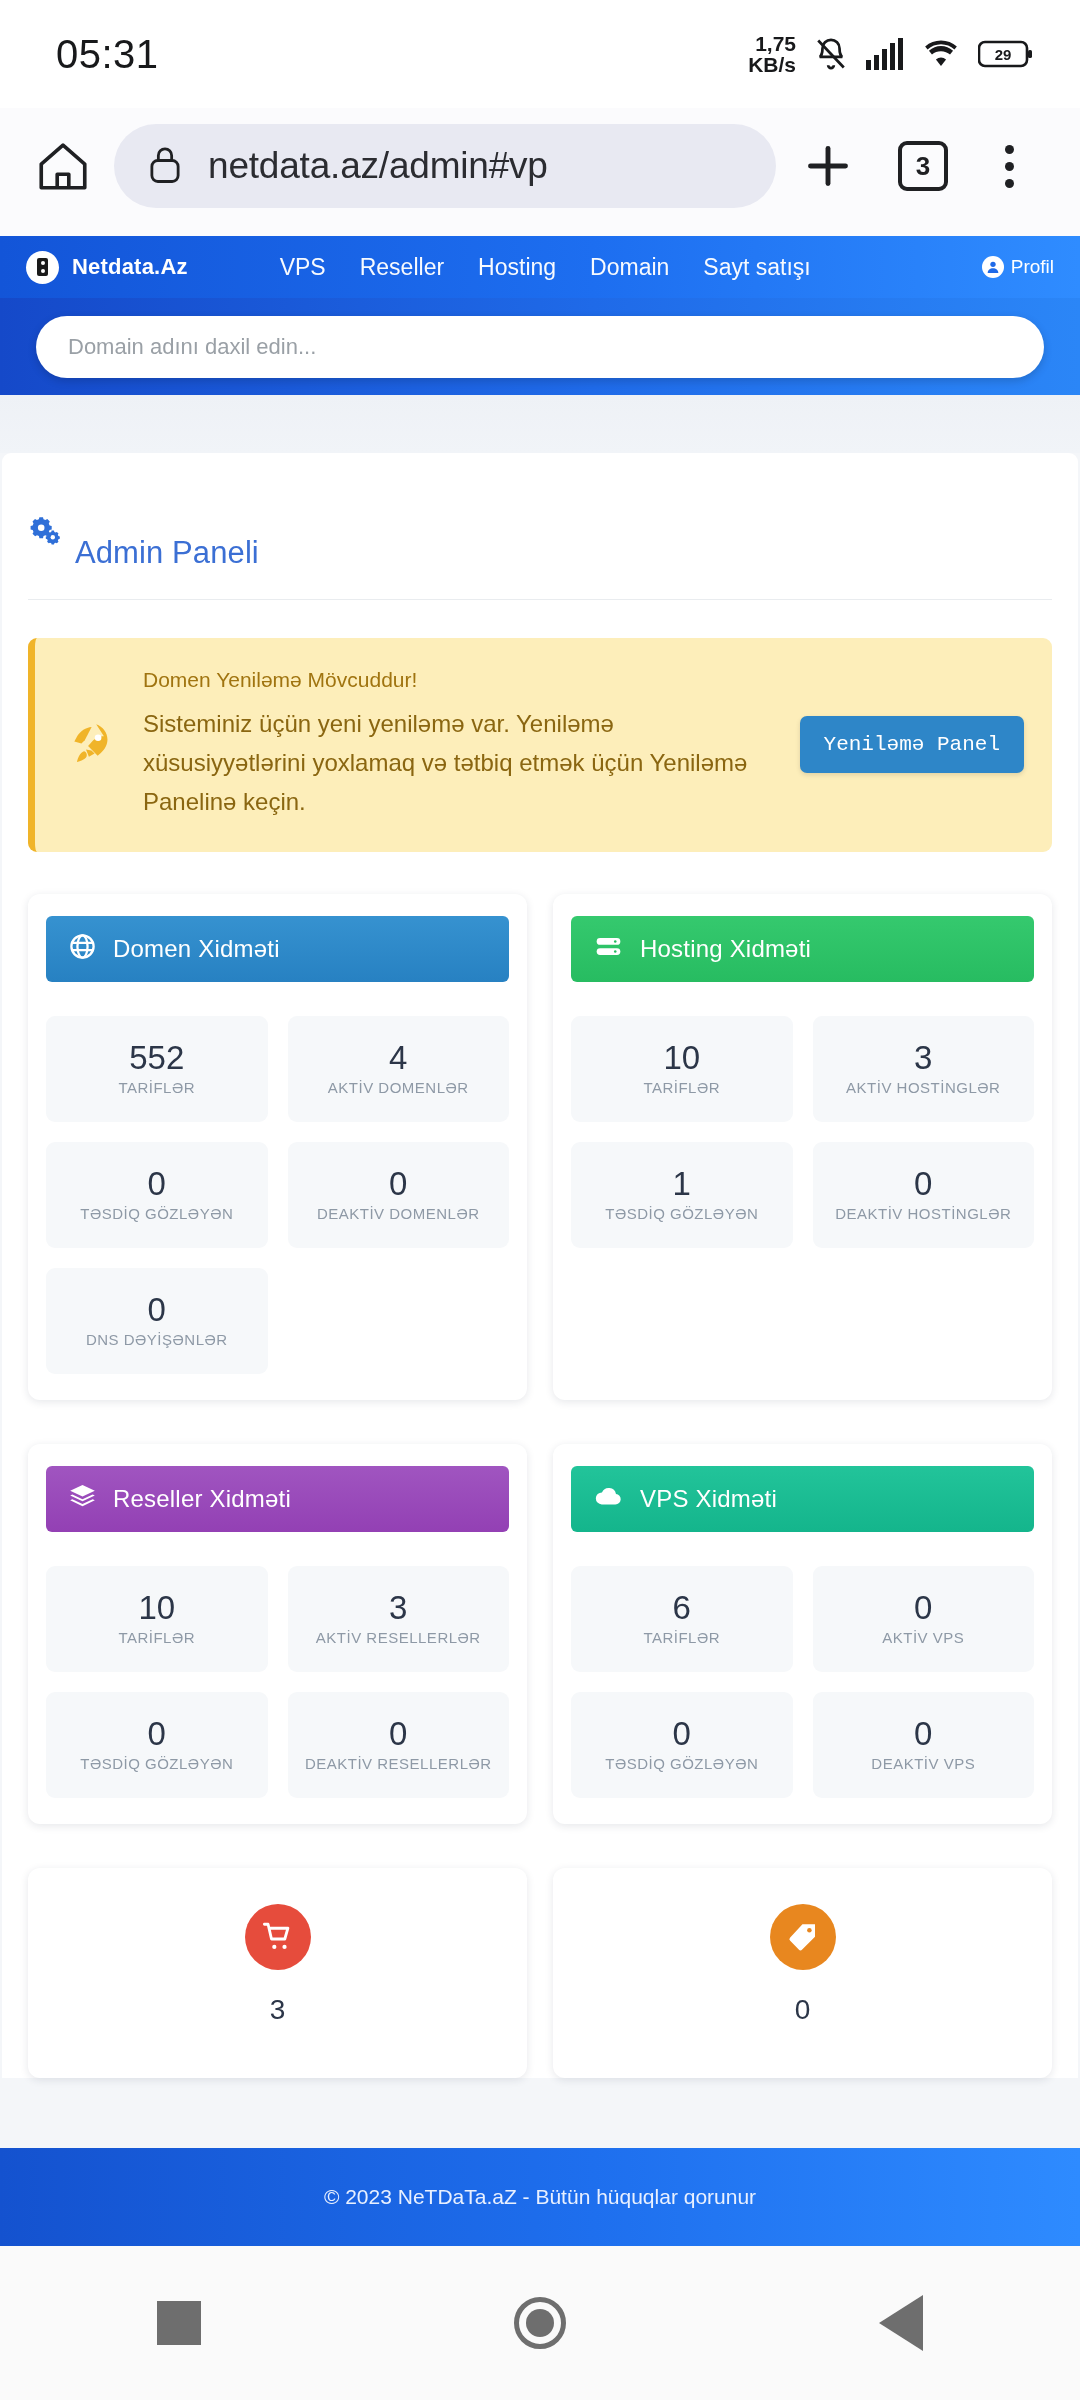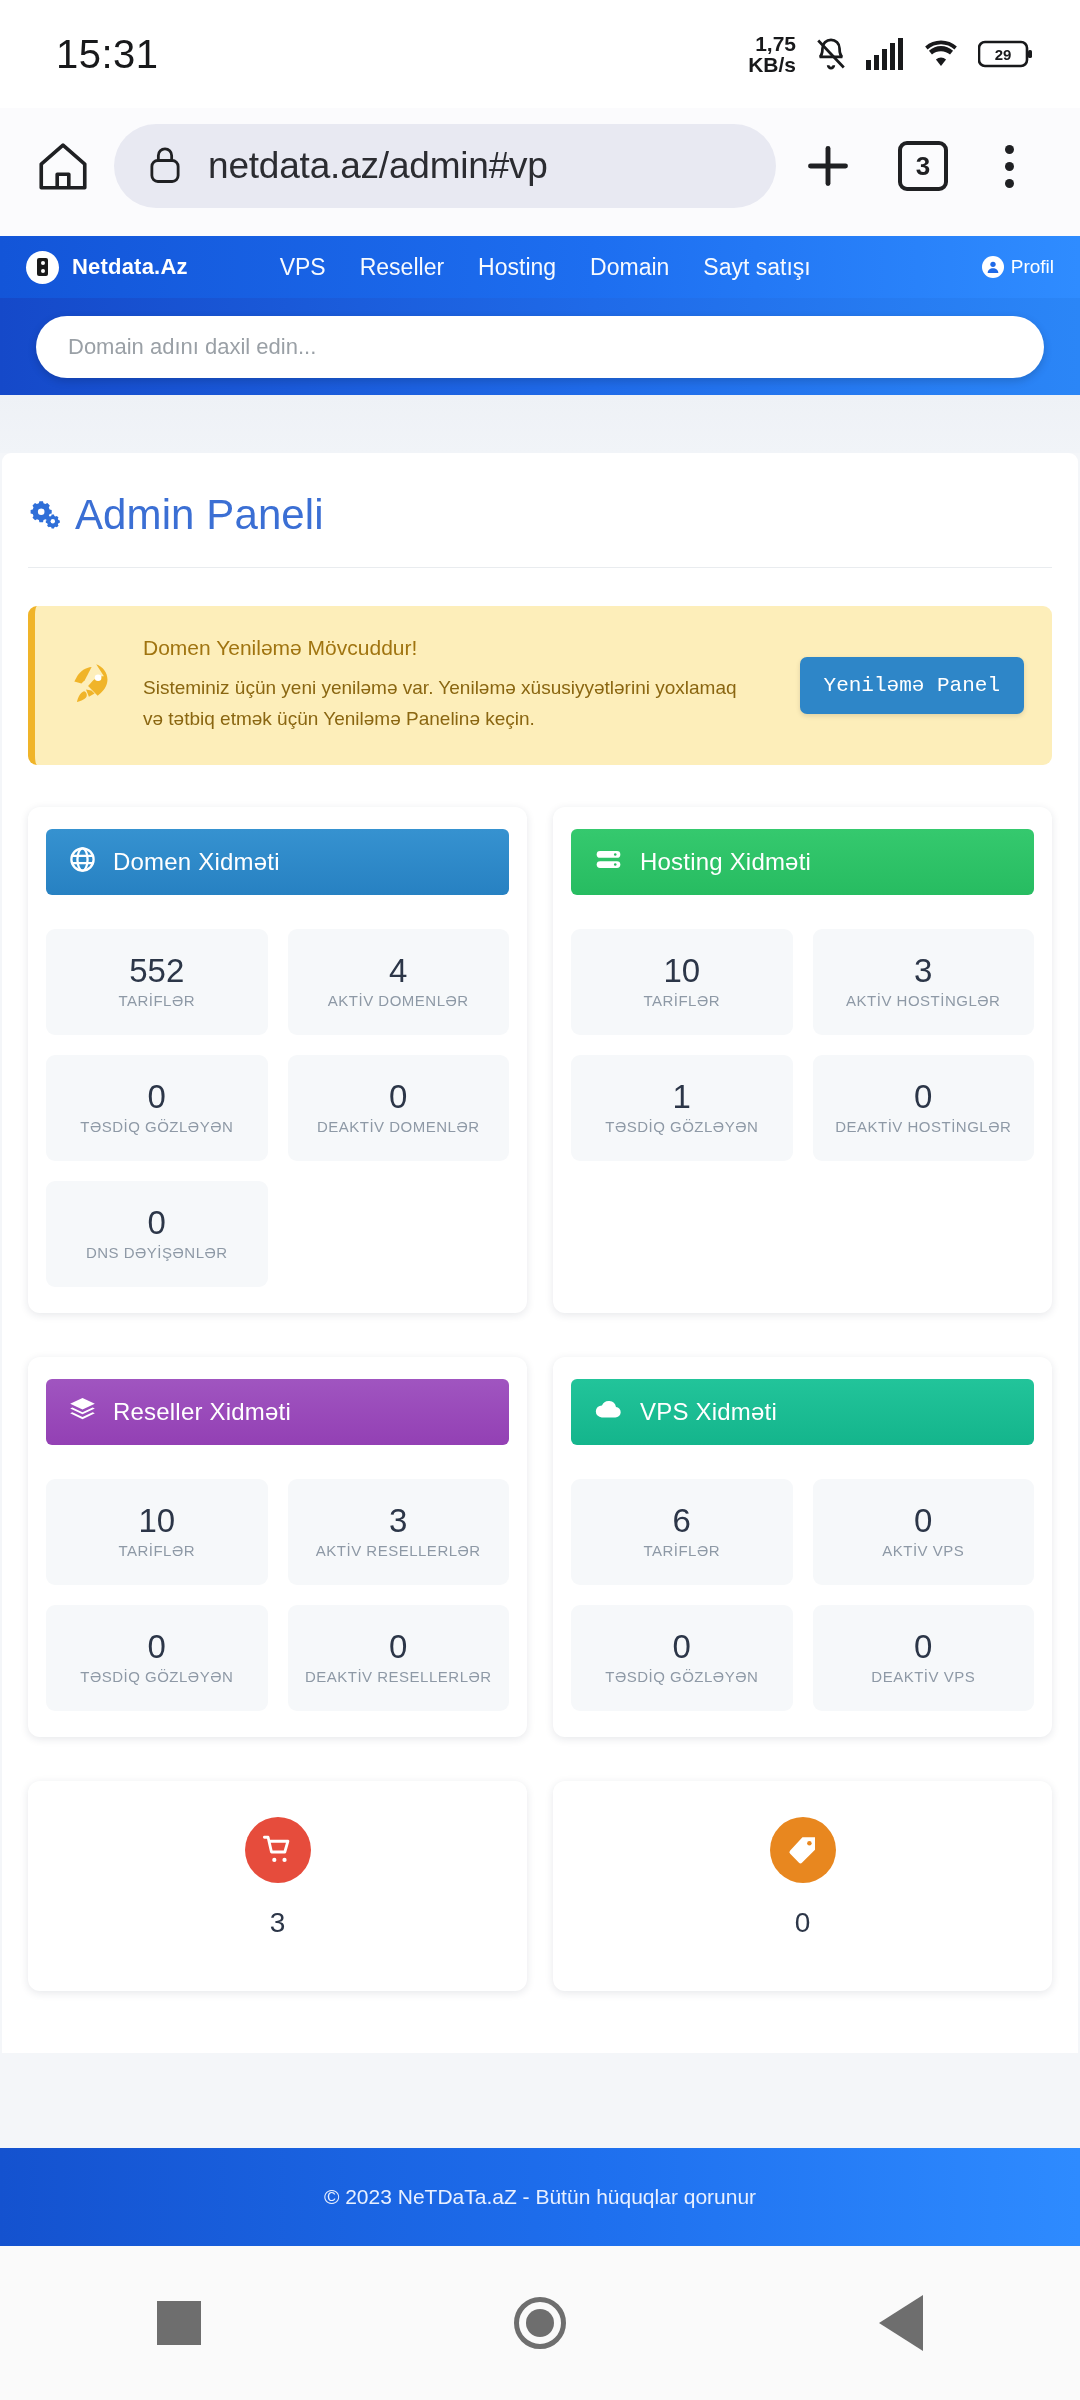--- a/index.html
+++ b/index.html
@@ -76,33 +76,33 @@
     box-shadow: 0 3px 9px rgba(0,0,0,.17);
   }
   .search-box span { font-size:22px; color:#9aa0a6; }
   .gap-strip { height: 58px; background: linear-gradient(180deg,#eef1f6 0%, #f1f4f8 100%); }
   .panel {
     background:#fff; border-radius: 9px 9px 0 0; margin: 0 2px; padding: 30px 26px 0 26px;
     min-height: 1600px;
   }
   .panel-title { display:flex; align-items:center; gap:13px; padding: 8px 0 28px 0; }
   .panel-title .gear-wrap { width:34px; height:30px; position:relative; }
-  .panel-title h1 { font-size:42px; font-weight:400; color:#3b6fd4; letter-spacing:.1px; }
+  .panel-title h1 { font-size:31px; font-weight:400; color:#3b6fd4; letter-spacing:.1px;margin-top:44px; }
   .divider { height:1px; background:#e9ecef; margin-bottom: 38px; }
 
   
   .alert {
     position: relative; background:#fdeeba; border-left: 7px solid #f0b429;
     border-radius: 9px; padding: 30px 28px 30px 30px; display:flex; align-items:center;
     gap: 26px; margin-bottom: 42px;
   }
   .alert-icon { flex: 0 0 auto; width:52px; display:flex; align-items:center; justify-content:center; }
   .alert-body { flex:1; }
   .alert-title { font-size:21px; color:#a07410; margin-bottom: 13px; font-weight:400; }
-  .alert-text { font-size:19px; color:#8a6611; line-height:1.62; max-width: 680px; }
+  .alert-text { font-size:24px; color:#8a6611; line-height:1.62; max-width: 680px; }
   .alert-btn {
     flex: 0 0 auto; background:#2e86c8; color:#fff; border:none; border-radius:7px;
     padding: 17px 24px; font-size:21px; font-family:Liberation Mono, monospace; cursor:pointer;
     box-shadow: 0 2px 5px rgba(0,0,0,.12); margin-left: 16px;
   }
 
   
   .cards-row { display:grid; grid-template-columns: 1fr 1fr; gap: 26px; margin-bottom: 44px; }
   .svc-card {
     background:#fff; border-radius:12px; padding: 22px 18px 26px 18px;
@@ -163,21 +163,21 @@
     display:flex; align-items:center; justify-content:center; }
   .nav-circle-in { width:28px; height:28px; border-radius:50%; background:#6e6e6e; }
   .nav-tri { width:0;height:0;border-top:28px solid transparent;border-bottom:28px solid transparent;border-right:44px solid #6e6e6e; }
 </style>
 </head>
 <body>
 
 <div class="screen">
 
   <div class="statusbar">
-    <div class="status-time">15:31</div>
+    <div class="status-time">05:31</div>
     <div class="status-right">
       <div class="kbs">
         <div>1,75</div>
         <div>KB/s</div>
       </div>
       <span class="ico">
         <svg width="34" height="34" viewBox="0 0 24 24" fill="none" stroke="#18191b" stroke-width="1.9">
           <path d="M6 8a6 6 0 0 1 12 0c0 5 2 6 2 6H4s2-1 2-6z"></path>
           <path d="M10 20a2 2 0 0 0 4 0"></path>
           <line x1="3" y1="2.5" x2="21" y2="21.5"></line>

